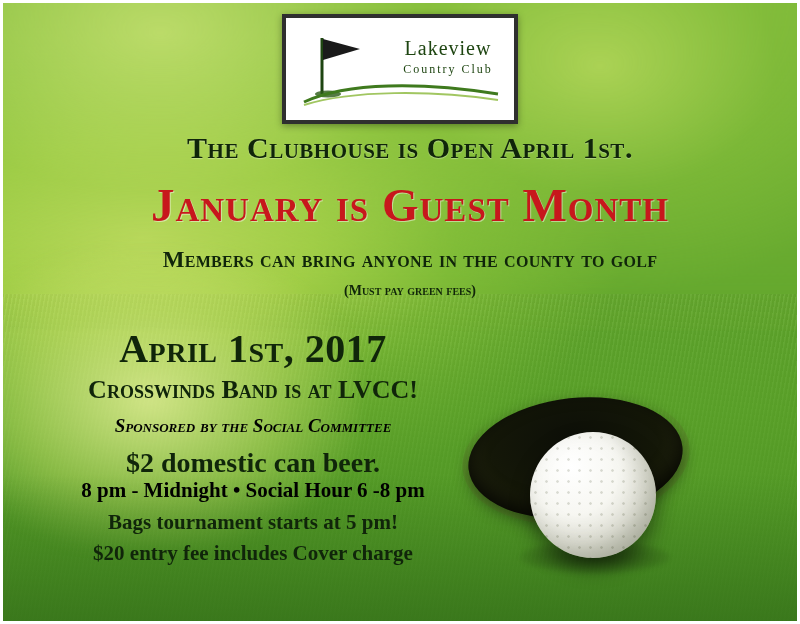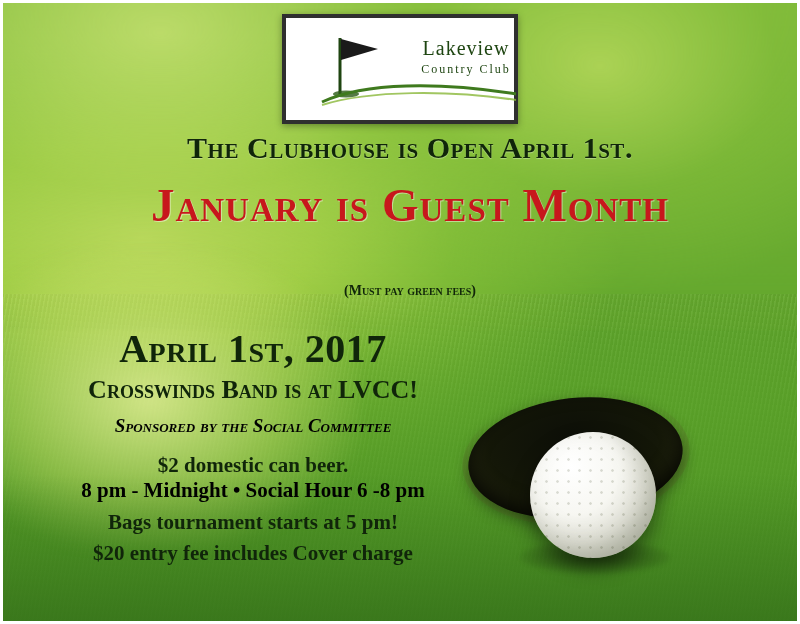--- a/index.html
+++ b/index.html
@@ -102,21 +102,21 @@
     position: absolute;
     left: 282px; top: 14px;
     width: 236px; height: 110px;
     background: #ffffff;
     border: 4px solid #2f2f2f;
     box-shadow: 0 2px 7px rgba(0,0,0,0.35);
     box-sizing: border-box;
   }
   .logo-inner {
     position: relative;
-    width: 100%; height: 100%; margin-left: 18px;
+    width: 100%; height: 100%;
   }
   .logo-flag {
     position: absolute;
     left: 22px; top: 12px;
     width: 72px; height: 72px;
   }
   .logo-text {
     position: absolute;
     left: 96px; top: 20px;
     width: 132px;
@@ -213,24 +213,23 @@
   .l-sponsor {
     top: 415px;
     font-size: 19px;
     color: #000000;
     font-weight: bold;
     font-style: italic;
     font-variant: small-caps;
   }
   .l-beer {
     top: 447px;
-    font-size: 21px;
-    color: #10250a;
-    font-weight: bold;
-    margin-top: 6px;
+    font-size: 28px;
+    color: #10250a;
+    font-weight: bold;
   }
   .l-hours {
     top: 478px;
     font-size: 21px;
     color: #000000;
     font-weight: bold;
   }
   .l-bags {
     top: 510px;
     font-size: 21px;
@@ -305,20 +304,21 @@
       <svg class="logo-swoosh" viewBox="0 0 200 26">
         <path d="M2 22 C 45 2, 120 2, 196 14" stroke="#3f7a1e" stroke-width="3" fill="none"></path>
         <path d="M2 25 C 50 10, 130 10, 196 20" stroke="#8ab83a" stroke-width="2" fill="none" opacity="0.8"></path>
       </svg>
     </div>
   </div>
 
   <div class="content">
     <div class="line l-open">The Clubhouse is Open April 1st.</div>
     <div class="line l-guest">January is Guest Month</div>
+    <div class="line l-members">Members can bring anyone in the county to golf</div>
     <div class="line l-fees">(Must pay green fees)</div>
 
     <div class="left-col l-date">April 1st, 2017</div>
     <div class="left-col l-band">Crosswinds Band is at LVCC!</div>
     <div class="left-col l-sponsor">Sponsored by the Social Committee</div>
     <div class="left-col l-beer">$2 domestic can beer.</div>
     <div class="left-col l-hours">8 pm - Midnight • Social Hour 6 -8 pm</div>
     <div class="left-col l-bags">Bags tournament starts at 5 pm!</div>
     <div class="left-col l-entry">$20 entry fee includes Cover charge</div>
   </div>

